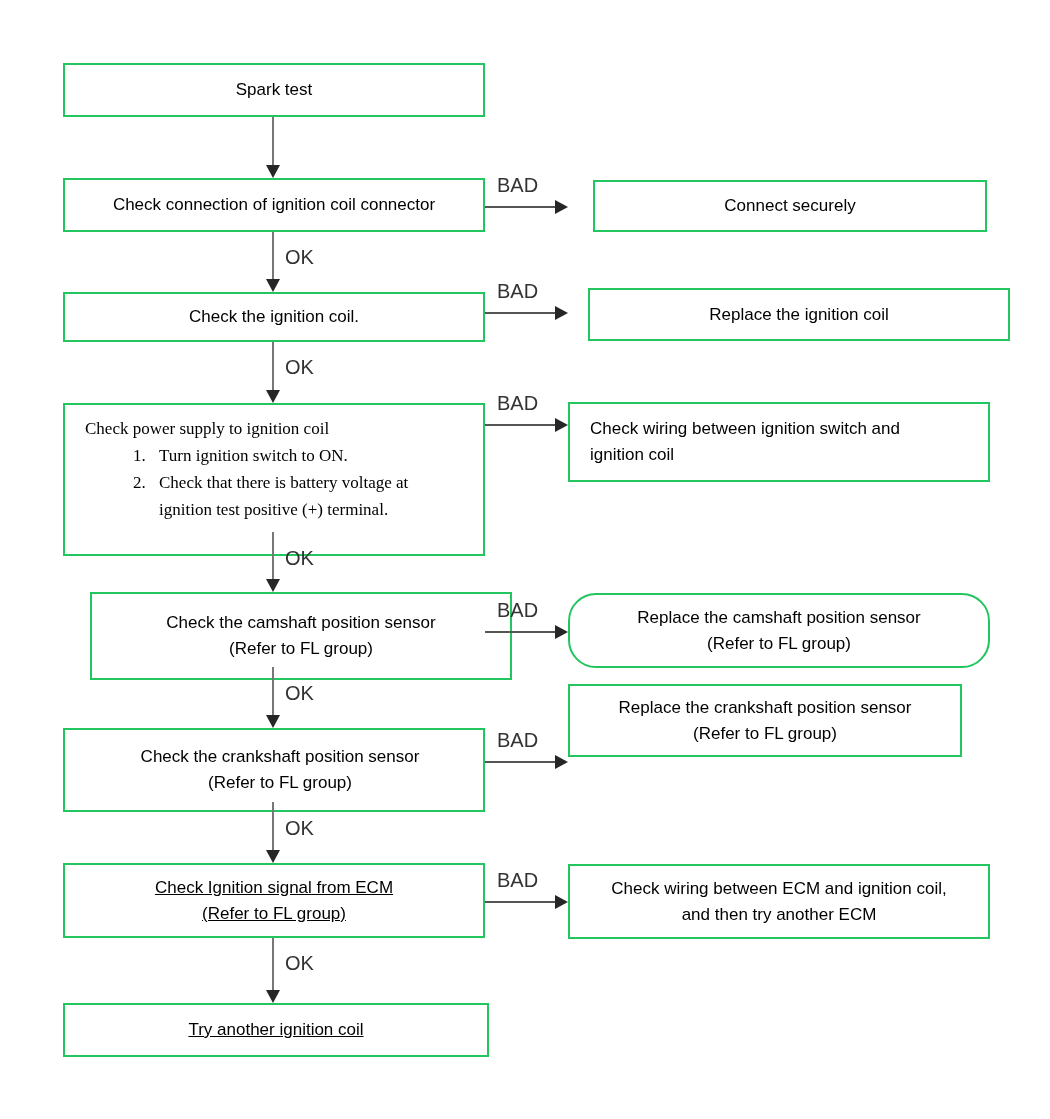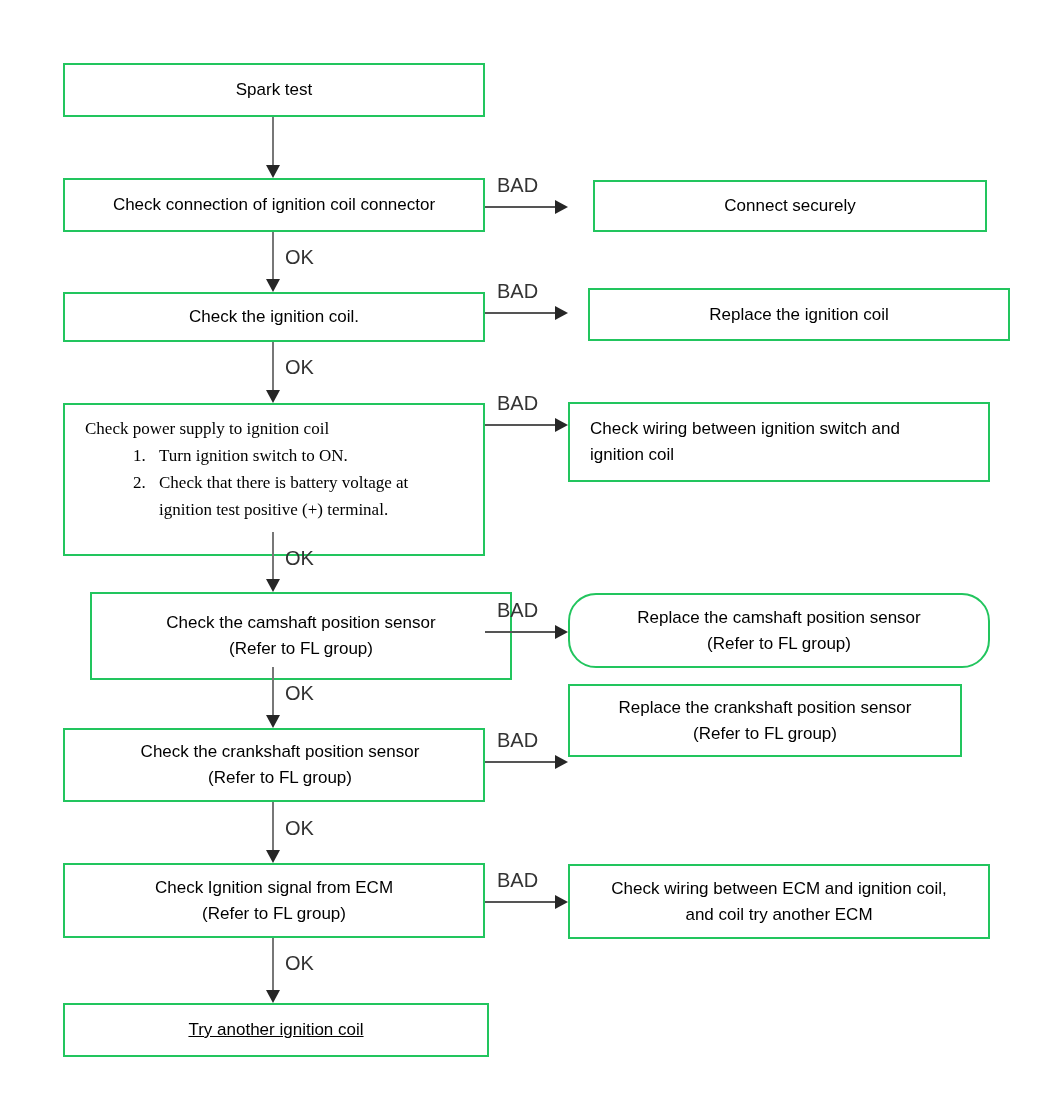--- a/index.html
+++ b/index.html
@@ -88,26 +88,26 @@
       <span class="num">2.</span><span>Check that there is battery voltage at</span>
     </div>
     <div class="step-cont">ignition test positive (+) terminal.</div>
   </div>
 
   <div class="box" style="left:63px;top:592px;width:422px;height:88px;margin-left:27px;">
     <div>Check the camshaft position sensor</div>
     <div>(Refer to FL group)</div>
   </div>
 
-  <div class="box" style="left:63px;top:728px;width:422px;height:74px;padding-left:12px;">
+  <div class="box" style="left:63px;top:728px;width:422px;height:84px;padding-left:12px;">
     <div>Check the crankshaft position sensor</div>
     <div>(Refer to FL group)</div>
   </div>
 
-  <div class="box" style="left:63px;top:863px;width:422px;height:75px;">
+  <div class="box" style="left:63px;top:863px;width:422px;height:75px;text-decoration:underline;">
     <div>Check Ignition signal from ECM</div>
     <div>(Refer to FL group)</div>
   </div>
 
   <div class="box" style="left:63px;top:1003px;width:426px;height:54px;text-decoration:underline;">
     <div>Try another ignition coil</div>
   </div>
 
   <div class="box" style="left:568px;top:180px;width:394px;height:52px;margin-left:25px;">
     <div>Connect securely</div>
@@ -127,21 +127,21 @@
     <div>(Refer to FL group)</div>
   </div>
 
   <div class="box" style="left:568px;top:684px;width:394px;height:73px;">
     <div>Replace the crankshaft position sensor</div>
     <div>(Refer to FL group)</div>
   </div>
 
   <div class="box" style="left:568px;top:864px;width:422px;height:75px;">
     <div>Check wiring between ECM and ignition coil,</div>
-    <div>and coil try another ECM</div>
+    <div>and then try another ECM</div>
   </div>
 
   <div class="vline" style="left:272px;top:117px;height:48px;"></div>
   <div class="arrow-down" style="left:266px;top:165px;"></div>
 
   <div class="vline" style="left:272px;top:232px;height:47px;"></div>
   <div class="arrow-down" style="left:266px;top:279px;"></div>
   <div class="flabel" style="left:285px;top:247px;">OK</div>
 
   <div class="vline" style="left:272px;top:342px;height:48px;"></div>

